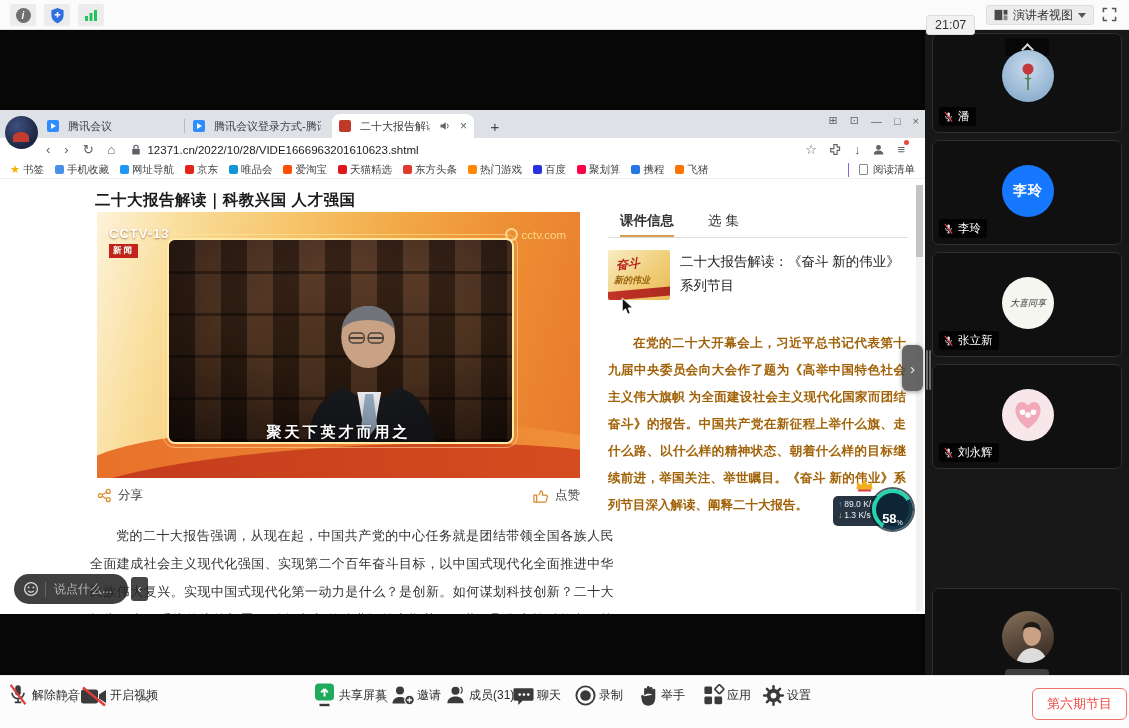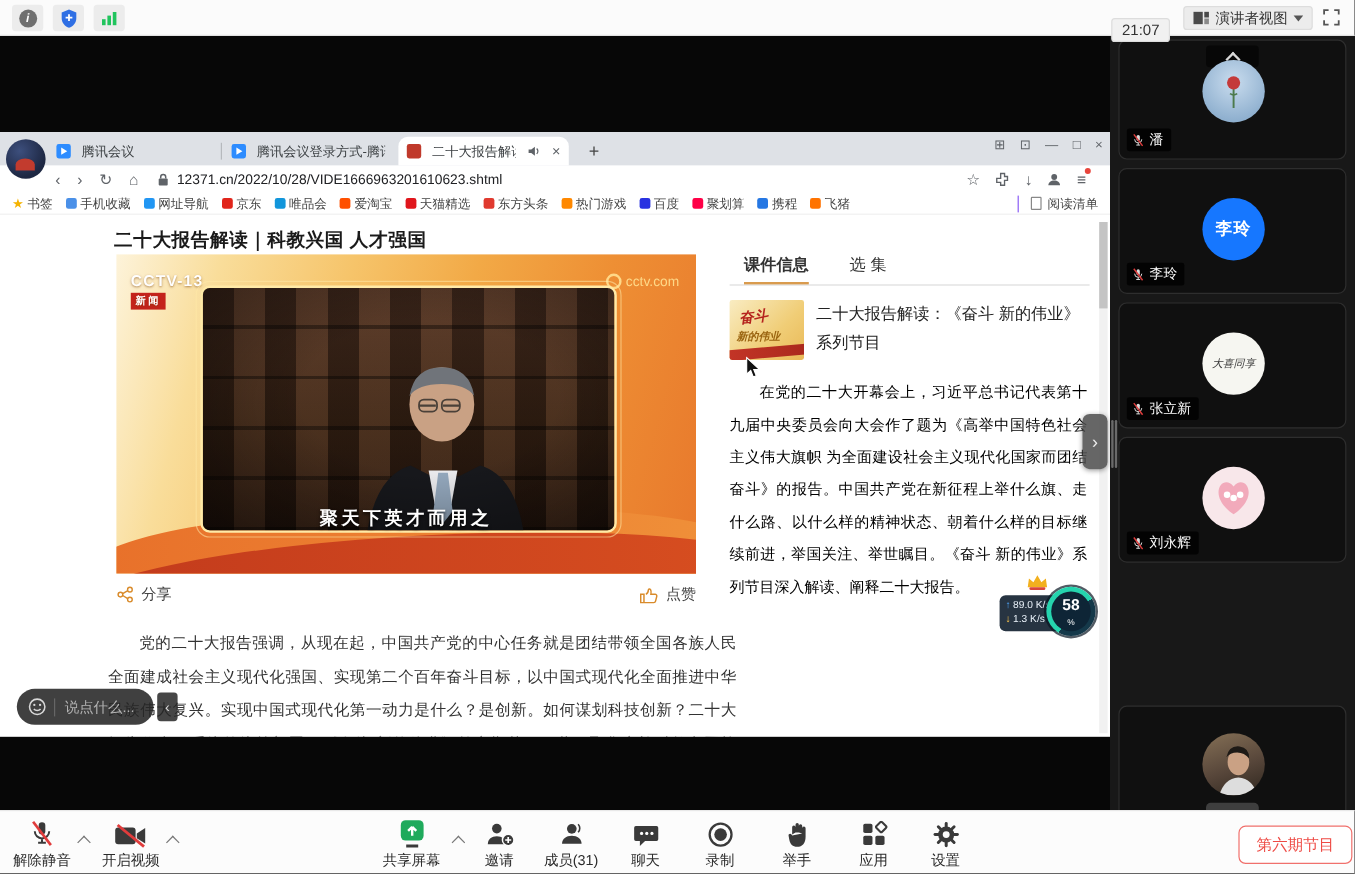--- a/index.html
+++ b/index.html
@@ -83,39 +83,39 @@
   .panel-tabs { display:flex; gap:34px; border-bottom:1px solid #ddd; padding-left:12px; height:26px; font-size:13.5px; color:#333; }
   .ptab { padding-bottom:6px; }
   .ptab.active { border-bottom:2px solid #d99b4e; font-weight:bold; }
   .ptab.ep { letter-spacing:4px; }
   .panel-item { display:flex; gap:10px; margin-top:12px; }
   .thumb { width:62px; height:50px; flex:none; border-radius:2px; position:relative; overflow:hidden; background:linear-gradient(135deg,#f9ecc2,#f0cd76 60%,#e9b957); }
   .thumb .l1 { position:absolute; left:8px; top:6px; color:#b5231d; font-weight:bold; font-size:12px; font-family:"DejaVu Serif","Liberation Serif",serif; font-style:italic; transform:rotate(-6deg); }
   .thumb .l2 { position:absolute; left:6px; top:24px; color:#9a6410; font-weight:bold; font-size:9px; font-family:"DejaVu Serif","Liberation Serif",serif; font-style:italic; }
   .thumb .ribbon { position:absolute; left:-4px; bottom:2px; width:120%; height:9px; background:linear-gradient(90deg,#c43527,#a8281c); transform:rotate(-5deg); }
   .item-title { font-size:13.5px; line-height:24px; color:#222; width:222px; }
-  .panel-desc { margin-top:14px; width:298px; font-size:12.5px; line-height:27px; color:#000000; text-align:justify; text-indent:2em; }
+  .panel-desc { margin-top:30px; width:298px; font-size:12.5px; line-height:27px; color:#a16207; text-align:justify; text-indent:2em;font-weight:bold; }
 
   .page-scrollbar { position:absolute; left:916px; top:75px; width:7px; height:426px; background:#f1f1f1; }
   .page-scrollbar .thumbbar { position:absolute; left:0; top:0; width:7px; height:72px; background:#c4c4c4; }
   .expand-flap { position:absolute; left:902px; top:235px; width:21px; height:46px; background:rgba(75,75,75,.85); border-radius:6px; color:#eee; font-size:15px; display:flex; align-items:center; justify-content:center; box-shadow:0 1px 4px rgba(0,0,0,.4); }
   .cursor { position:absolute; left:621px; top:187px; z-index:30; }
 
   
   .chat-pill { position:absolute; left:14px; top:544px; width:114px; height:30px; background:rgba(38,38,38,.88); border-radius:16px; display:flex; align-items:center; z-index:25; }
   .chat-pill .divider { width:1px; height:15px; background:#666; margin:0 8px 0 6px; }
   .chat-pill .ph { color:#b3b3b3; font-size:12px; }
   .chat-collapse { position:absolute; left:131px; top:547px; width:17px; height:24px; background:rgba(38,38,38,.85); border-radius:3px; color:#ddd; font-size:12px; display:flex; align-items:center; justify-content:center; z-index:25; }
 
   .crown { position:absolute; left:855px; top:448px; z-index:26; }
   .net-pill { position:absolute; left:833px; top:466px; width:54px; height:30px; background:rgba(16,30,46,.9); border-radius:5px; padding:3px 0 0 5px; z-index:25; }
   .net-row { display:flex; align-items:center; gap:2px; font-size:8.5px; color:#eaf2fa; line-height:11px; }
   .arr-up { color:#4da3f5; font-weight:bold; } .arr-dn { color:#f5c04d; font-weight:bold; }
   .gauge { position:absolute; left:872px; top:459px; width:41px; height:41px; border-radius:50%; background:conic-gradient(from 210deg,#25d4ae 0 209deg,#15394a 209deg 360deg); box-shadow:0 0 0 2px rgba(8,22,34,.7); z-index:26; }
-  .gauge .hole { position:absolute; inset:4px; border-radius:50%; background:#0e2536; display:flex; align-items:center; justify-content:center; color:#fff;flex-direction:column; }
+  .gauge .hole { position:absolute; inset:4px; border-radius:50%; background:#0e2536; display:flex; align-items:flex-end; justify-content:center; color:#fff; }
   .gauge .num { font-size:13px; font-weight:bold; }
   .gauge .unit { font-size:7px; margin-top:5px; }
 
   
   .sidebar { position:absolute; left:925px; top:30px; width:204px; height:645px; background:#181818; overflow:hidden; }
   .tile { position:absolute; left:7px; width:190px; background:#101010; border:1px solid #2e2e2e; border-radius:7px; }
   .avatar { position:absolute; left:69px; width:52px; height:52px; border-radius:50%; overflow:hidden; }
   .av-rose { background:radial-gradient(circle at 50% 35%, #c9dcee, #8fb0cf 75%); }
   .av-blue { background:#1677ff; display:flex; align-items:center; justify-content:center; color:#fff; font-size:14px; font-weight:bold; letter-spacing:1px; }
   .av-white { background:#f6f6f1; display:flex; align-items:center; justify-content:center; color:#3a3a3a; font-size:9px; font-family:"DejaVu Serif","Liberation Serif",serif; font-style:italic; }
@@ -124,21 +124,21 @@
   .av-photo2 { background:linear-gradient(160deg,#857056,#57463a 55%,#2e261e); }
   .nametag { position:absolute; left:6px; bottom:6px; background:rgba(0,0,0,.78); border-radius:2px; padding:2px 6px 2px 4px; display:flex; align-items:center; gap:4px; color:#fff; font-size:11.5px; }
   .chev-btn { position:absolute; left:50%; transform:translateX(-50%); background:rgba(0,0,0,.55); border-radius:3px; display:flex; align-items:center; justify-content:center; }
   .chev-up-glyph { width:9px; height:9px; border-left:2px solid #d8d8d8; border-top:2px solid #d8d8d8; transform:rotate(45deg); margin-top:4px; }
   .chev-dn-glyph { width:9px; height:9px; border-left:2px solid #d8d8d8; border-top:2px solid #d8d8d8; transform:rotate(225deg); margin-bottom:4px; }
   .scrollhint { position:absolute; left:1px; top:320px; width:2px; height:40px; background:#6a6a6a; border-radius:1px; }
   .scrollhint.s2 { left:4px; }
 
   
   .toolbar { position:absolute; left:0; top:675px; width:1129px; height:53px; background:#fcfcfc; border-top:1px solid #e8e8e8; }
-  .tbi { position:absolute; top:7px; display:flex; flex-direction:column; align-items:center; gap:2px; }
+  .tbi { position:absolute; top:7px; display:flex; flex-direction:row; align-items:center; gap:2px; }
   .tbi .lbl { font-size:12px; color:#2b2b2b; white-space:nowrap; }
   .tbi .icn { height:24px; display:flex; align-items:flex-end; justify-content:center; }
   .mini-caret { position:absolute; top:22px; width:8px; height:8px; border-left:1.6px solid #777; border-top:1.6px solid #777; transform:rotate(45deg); }
   .leave-btn { position:absolute; left:1032px; top:12px; padding:6px 14px; border:1px solid #f0706c; border-radius:6px; color:#ee4b45; font-size:13px; background:#fff; }
 </style>
 </head>
 <body>
 
 <div class="screen">
 

